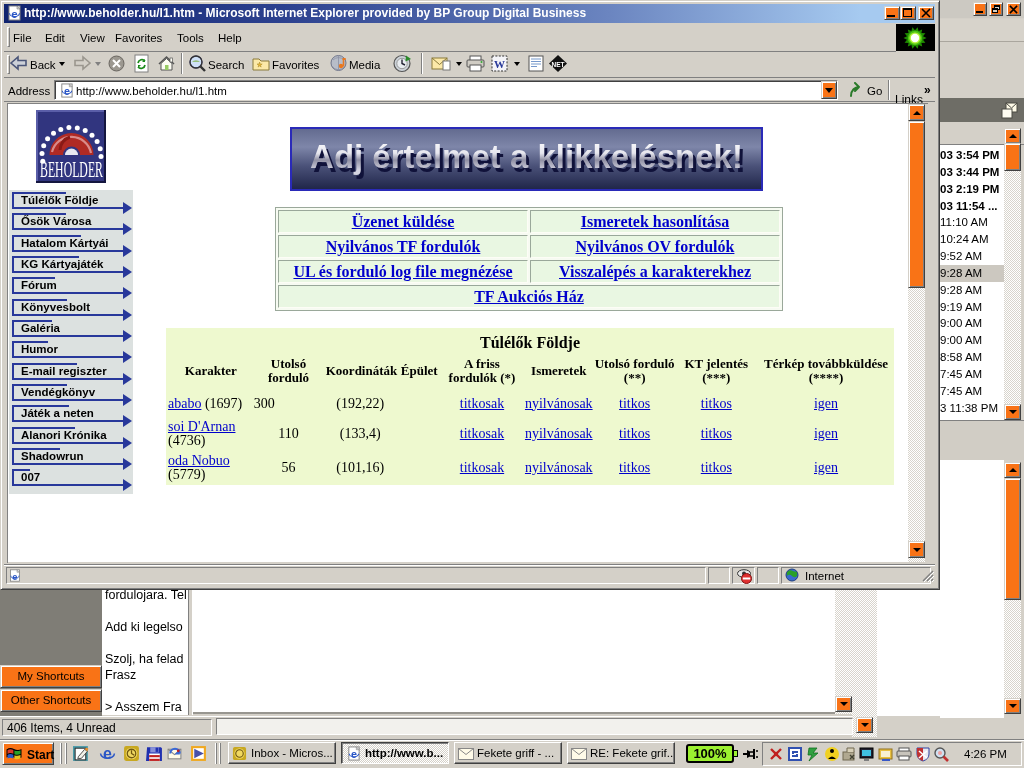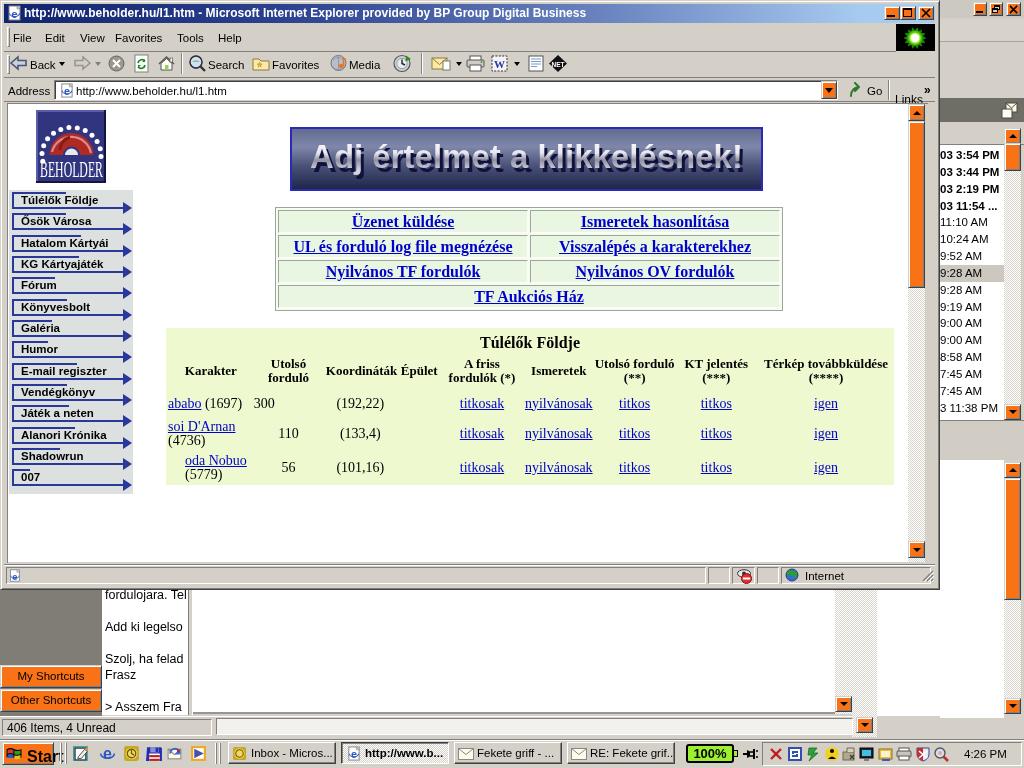--- a/index.html
+++ b/index.html
@@ -415,26 +415,26 @@
   <div class="abs" style="left:285px;top:37.5px;width:473px;text-align:center;font-size:33px;font-weight:bold;color:#10123a;letter-spacing:0px;white-space:nowrap;">Adj értelmet a klikkelésnek!</div>
 <div class="abs" style="left:282px;top:34px;width:473px;text-align:center;font-size:33px;font-weight:bold;background:linear-gradient(#ffffff,#e6e6ee 40%,#9090a4 58%,#d5d5e2 85%);-webkit-background-clip:text;background-clip:text;color:transparent;letter-spacing:0px;white-space:nowrap;">Adj értelmet a klikkelésnek!</div>
 
   <table class="links" style="left:267px;top:103px;">
     <tbody>
         <tr>
           <td style="width:50%;"><span class="lnk">Üzenet küldése</span></td>
           <td><span class="lnk">Ismeretek hasonlítása</span></td>
         </tr>
     <tr>
+          <td><span class="lnk">Nyilvános TF fordulók</span></td>
+          <td><span class="lnk">Nyilvános OV fordulók</span></td>
+        </tr>
+    <tr>
           <td><span class="lnk">UL és forduló log file megnézése</span></td>
           <td><span class="lnk">Visszalépés a karakterekhez</span></td>
-        </tr>
-    <tr>
-          <td><span class="lnk">Nyilvános TF fordulók</span></td>
-          <td><span class="lnk">Nyilvános OV fordulók</span></td>
         </tr>
     <tr>
           <td colspan="2"><span class="lnk">TF Aukciós Ház</span></td>
         </tr>
   </tbody>
     </table>
 
   <div id="mtbl" style="left:158px;top:224px;">
     <div style="text-align:center;font-size:16px;font-weight:bold;padding:6px 0 3px 0;height:24px;">Túlélők Földje</div>
     <table>
@@ -477,21 +477,21 @@
         <td style="text-align:center;">110</td>
         <td style="text-align:center;">(133,4)</td>
             <td></td>
         <td style="text-align:center;"><span class="lnk">titkosak</span></td>
         <td style="text-align:center;"><span class="lnk">nyilvánosak</span></td>
         <td style="text-align:center;"><span class="lnk">titkos</span></td>
         <td style="text-align:center;"><span class="lnk">titkos</span></td>
         <td style="text-align:center;"><span class="lnk">igen</span></td>
       </tr>
       <tr style="height:34px;">
-        <td style="padding-left:19px;"><span class="lnk">oda Nobuo</span><br>(5779)</td>
+        <td style="padding-left:2px;"><span class="lnk">oda Nobuo</span><br>(5779)</td>
         <td style="text-align:center;">56</td>
         <td style="text-align:center;">(101,16)</td>
             <td></td>
         <td style="text-align:center;"><span class="lnk">titkosak</span></td>
         <td style="text-align:center;"><span class="lnk">nyilvánosak</span></td>
         <td style="text-align:center;"><span class="lnk">titkos</span></td>
         <td style="text-align:center;"><span class="lnk">titkos</span></td>
         <td style="text-align:center;"><span class="lnk">igen</span></td>
       </tr>
     </tbody>
@@ -528,21 +528,21 @@
 <svg class="abs" style="left:922px;top:570px;" width="12" height="12" viewBox="0 0 12 12">
     <path d="M11 1 L1 11 M11 5 L5 11 M11 9 L9 11" stroke="#808080" stroke-width="1.4"></path>
     <path d="M12 2 L2 12 M12 6 L6 12 M12 10 L10 12" stroke="#fff" stroke-width="1"></path>
   </svg>
 
 <div id="taskbar" class="abs" style="left:0;top:740px;width:1024px;height:28px;background:#d4d0c8;border-top:1px solid #fff;box-shadow:0 -1px 0 #808080;"></div>
 <div class="abs raised2 btnface" style="left:2px;top:742px;width:52px;height:23px;"></div>
 <svg class="abs" style="left:5px;top:745px;" width="18" height="17" viewBox="0 0 18 17">
     <use href="#winflag"></use>
   </svg>
-<div class="abs" style="left:27px;top:748px;font-size:16px;font-weight:bold;">Start</div>
+<div class="abs" style="left:27px;top:748px;font-size:12px;font-weight:bold;">Start</div>
 <div class="abs" style="left:60px;top:743px;width:2px;height:21px;border-left:1px solid #fff;border-right:1px solid #808080;"></div>
 <div class="abs" style="left:65px;top:743px;width:2px;height:21px;border-left:1px solid #fff;border-right:1px solid #808080;"></div>
 
 <svg class="ql" style="left:73px;" viewBox="0 0 16 16">
     <rect x="0" y="1" width="14" height="14" fill="#4a9aa8"></rect>
     <rect x="2" y="3" width="10" height="11" fill="#fff" stroke="#333"></rect>
     <path d="M5 11 L11 4 L13.5 6 L8 12.5 L4.5 13 Z" fill="#f0f0e8" stroke="#333" stroke-width="0.8"></path>
     <path d="M11 4 L13.5 6 L14.5 3.5 Q13 2 12 2.8 Z" fill="#e89030"></path>
   </svg>
 <svg class="ql" style="left:99px;" viewBox="0 0 16 16">

